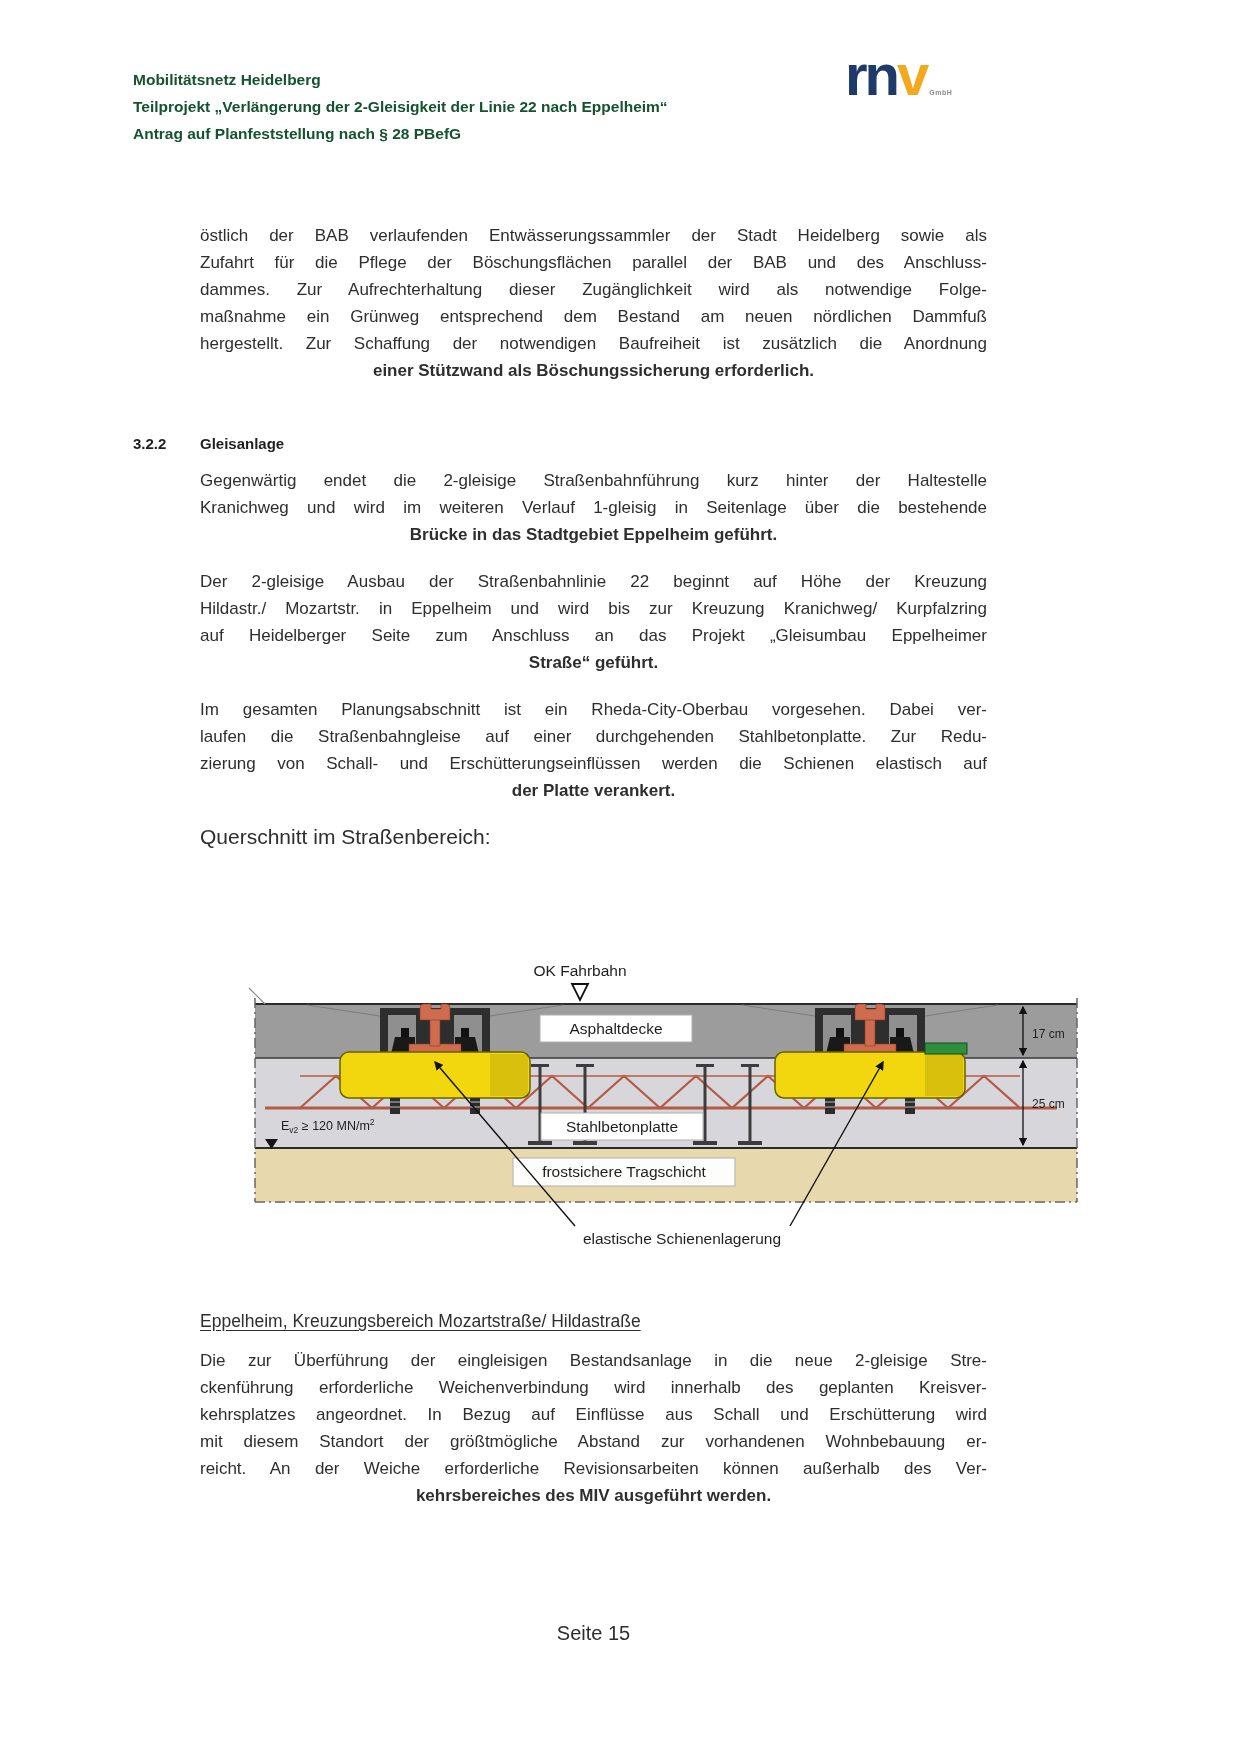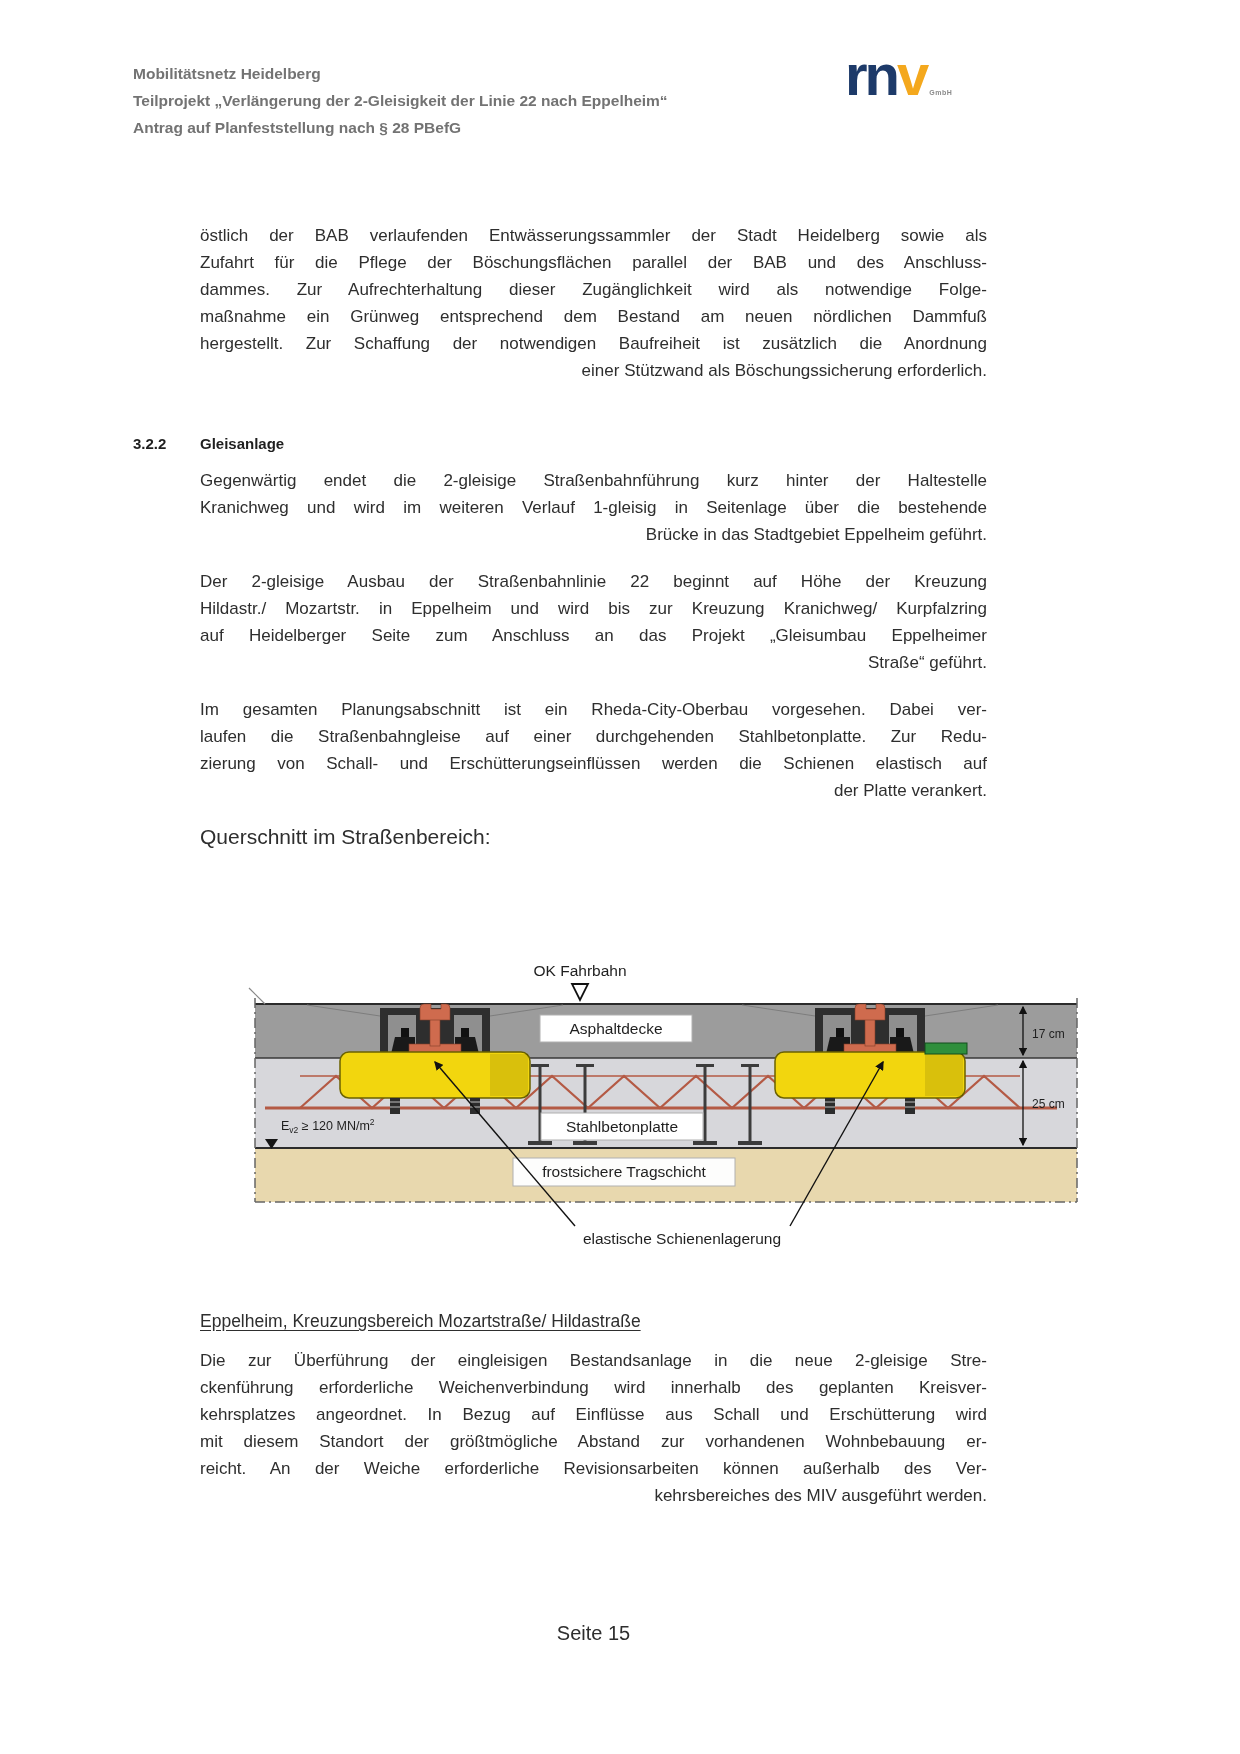--- a/index.html
+++ b/index.html
@@ -6,37 +6,37 @@
   .page{
     position:relative;
     width:1240px;height:1754px;
     background:#ffffff;
     font-family:"Liberation Sans", sans-serif;
     color:#2e2e2e;
     overflow:hidden;
   }
   
   .doc-header{
-    position:absolute;left:133px;top:60px;width:760px;
-    font-size:15.5px;font-weight:bold;line-height:27px;color:#737373;
+    position:absolute;left:133px;top:66px;width:760px;
+    font-size:15.5px;font-weight:bold;line-height:27px;color:#14532d;
   }
   .logo{
     position:absolute;left:845px;top:46px;
     font-weight:bold;font-size:58px;line-height:58px;letter-spacing:-3px;
     white-space:nowrap;
   }
   .logo .lg-sub{
     font-size:7px;font-weight:bold;letter-spacing:0.5px;color:#8a8a8a;
     vertical-align:baseline;margin-left:3px;
   }
   
   .content{position:absolute;left:200px;top:222px;width:787px;}
   .para{font-size:17px;line-height:27px;color:#2e2e2e;}
   .line-just{text-align:justify;text-align-last:justify;-moz-text-align-last:justify;height:27px;white-space:normal;}
-  .line-last{text-align:right;height:27px;}
+  .line-last{text-align:center;height:27px;font-weight:bold;}
   .sec-heading{
     position:relative;margin-top:46px;height:27px;
     font-size:15px;font-weight:bold;color:#1f1f1f;line-height:27px;
   }
   .sec-num{position:absolute;left:-67px;top:0;}
   .mt10{margin-top:10px;} .mt20{margin-top:20px;}
   .fig-intro{margin-top:19px;height:27px;font-size:21px;line-height:27px;}
   .diagram-wrap{margin-top:108px;margin-left:45px;width:845px;height:310px;}
   .sub-heading{
     margin-top:40px;height:27px;font-size:17.5px;line-height:27px;

